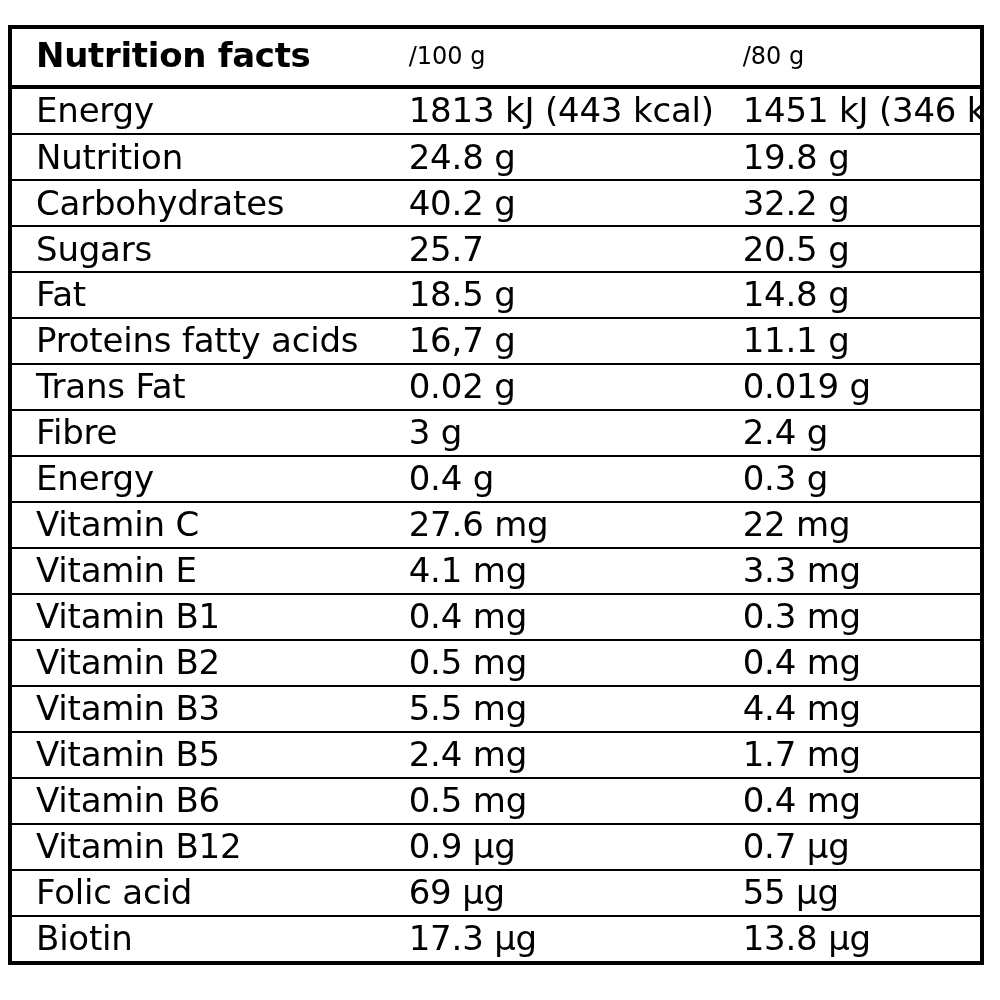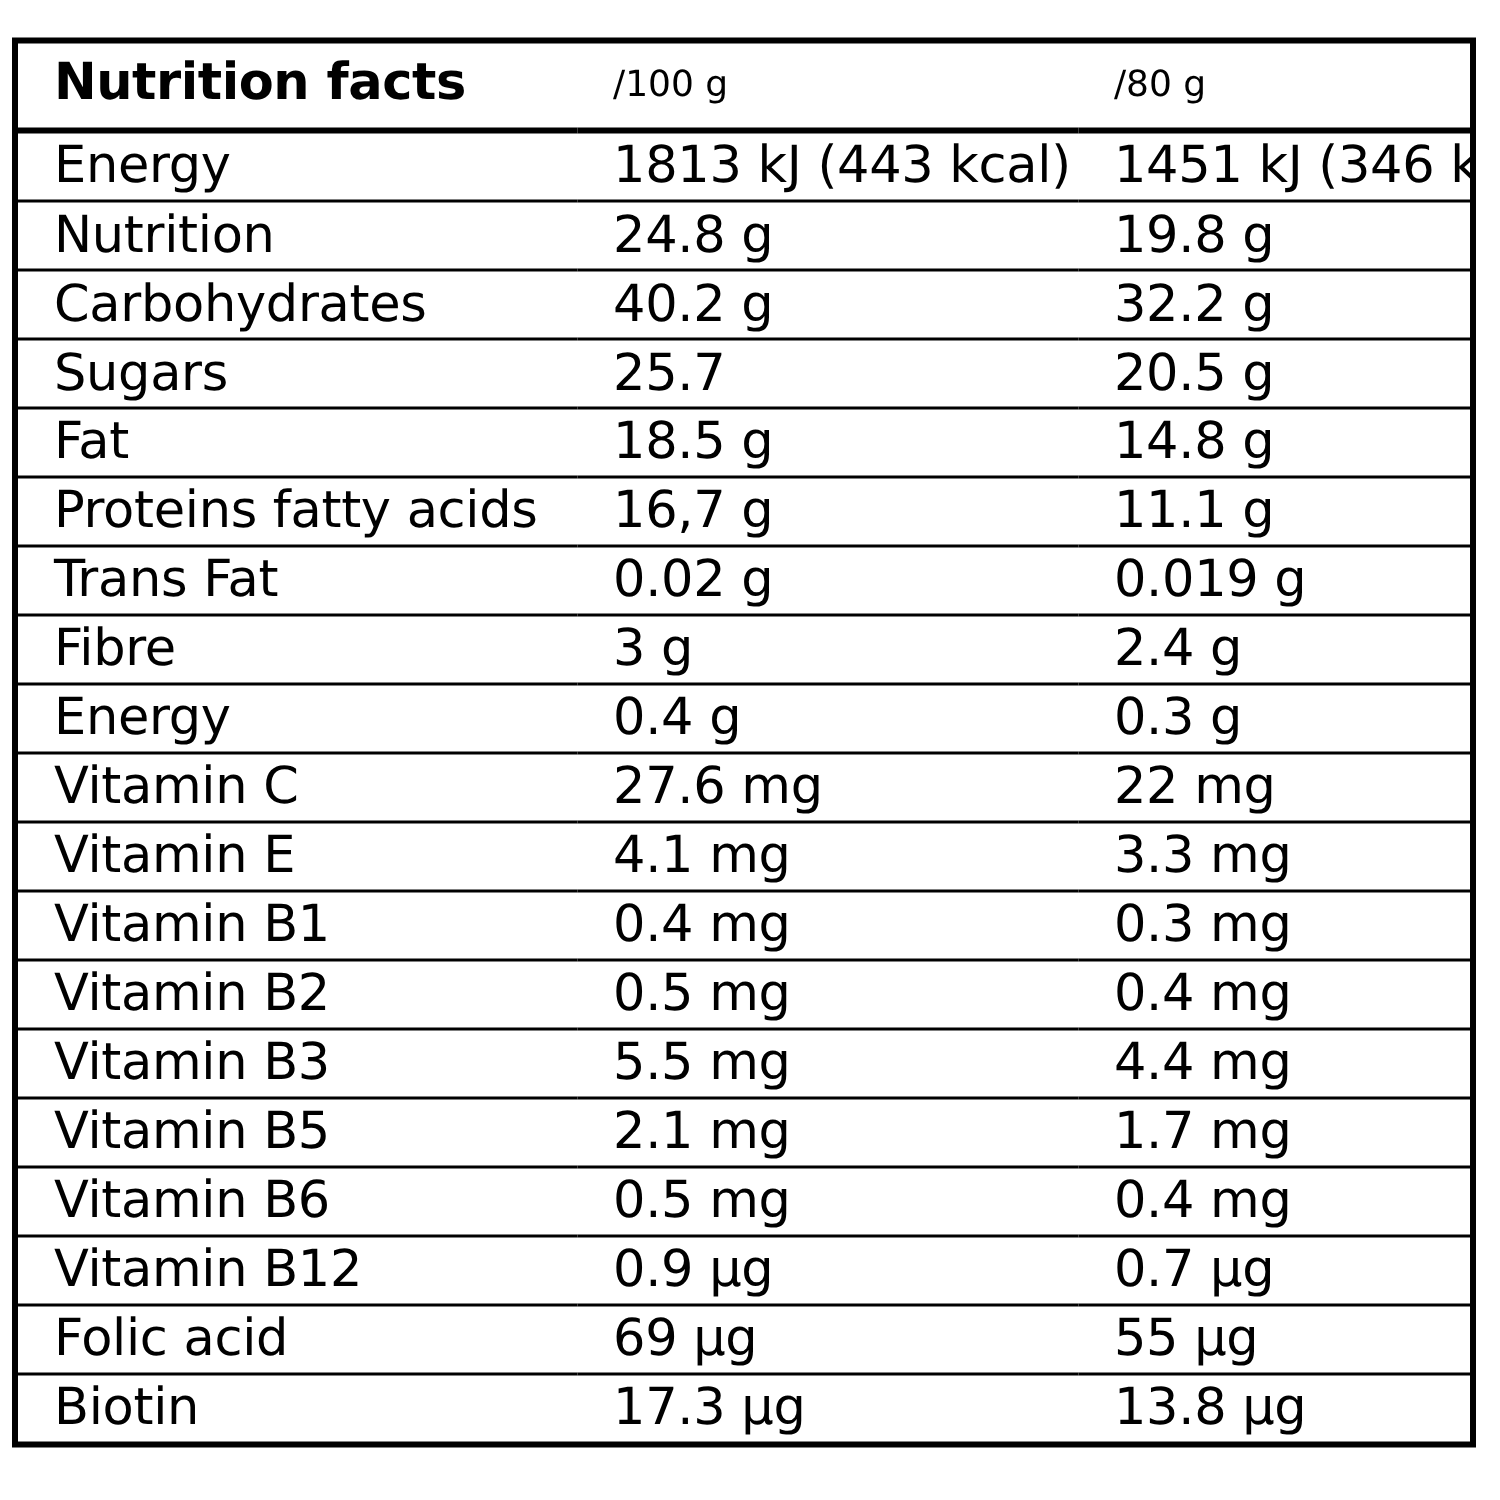--- a/index.html
+++ b/index.html
@@ -155,21 +155,21 @@
         <td class="val tight">0.5 mg</td>
         <td class="val tight">0.4 mg</td>
       </tr>
       <tr>
         <td class="label tight">Vitamin B3</td>
         <td class="val tight">5.5 mg</td>
         <td class="val tight">4.4 mg</td>
       </tr>
       <tr>
         <td class="label tight">Vitamin B5</td>
-        <td class="val tight">2.1 mg</td>
+        <td class="val tight">2.4 mg</td>
         <td class="val tight">1.7 mg</td>
       </tr>
       <tr>
         <td class="label tight">Vitamin B6</td>
         <td class="val tight">0.5 mg</td>
         <td class="val tight">0.4 mg</td>
       </tr>
       <tr>
         <td class="label tight">Vitamin B12</td>
         <td class="val tight">0.9 µg</td>

